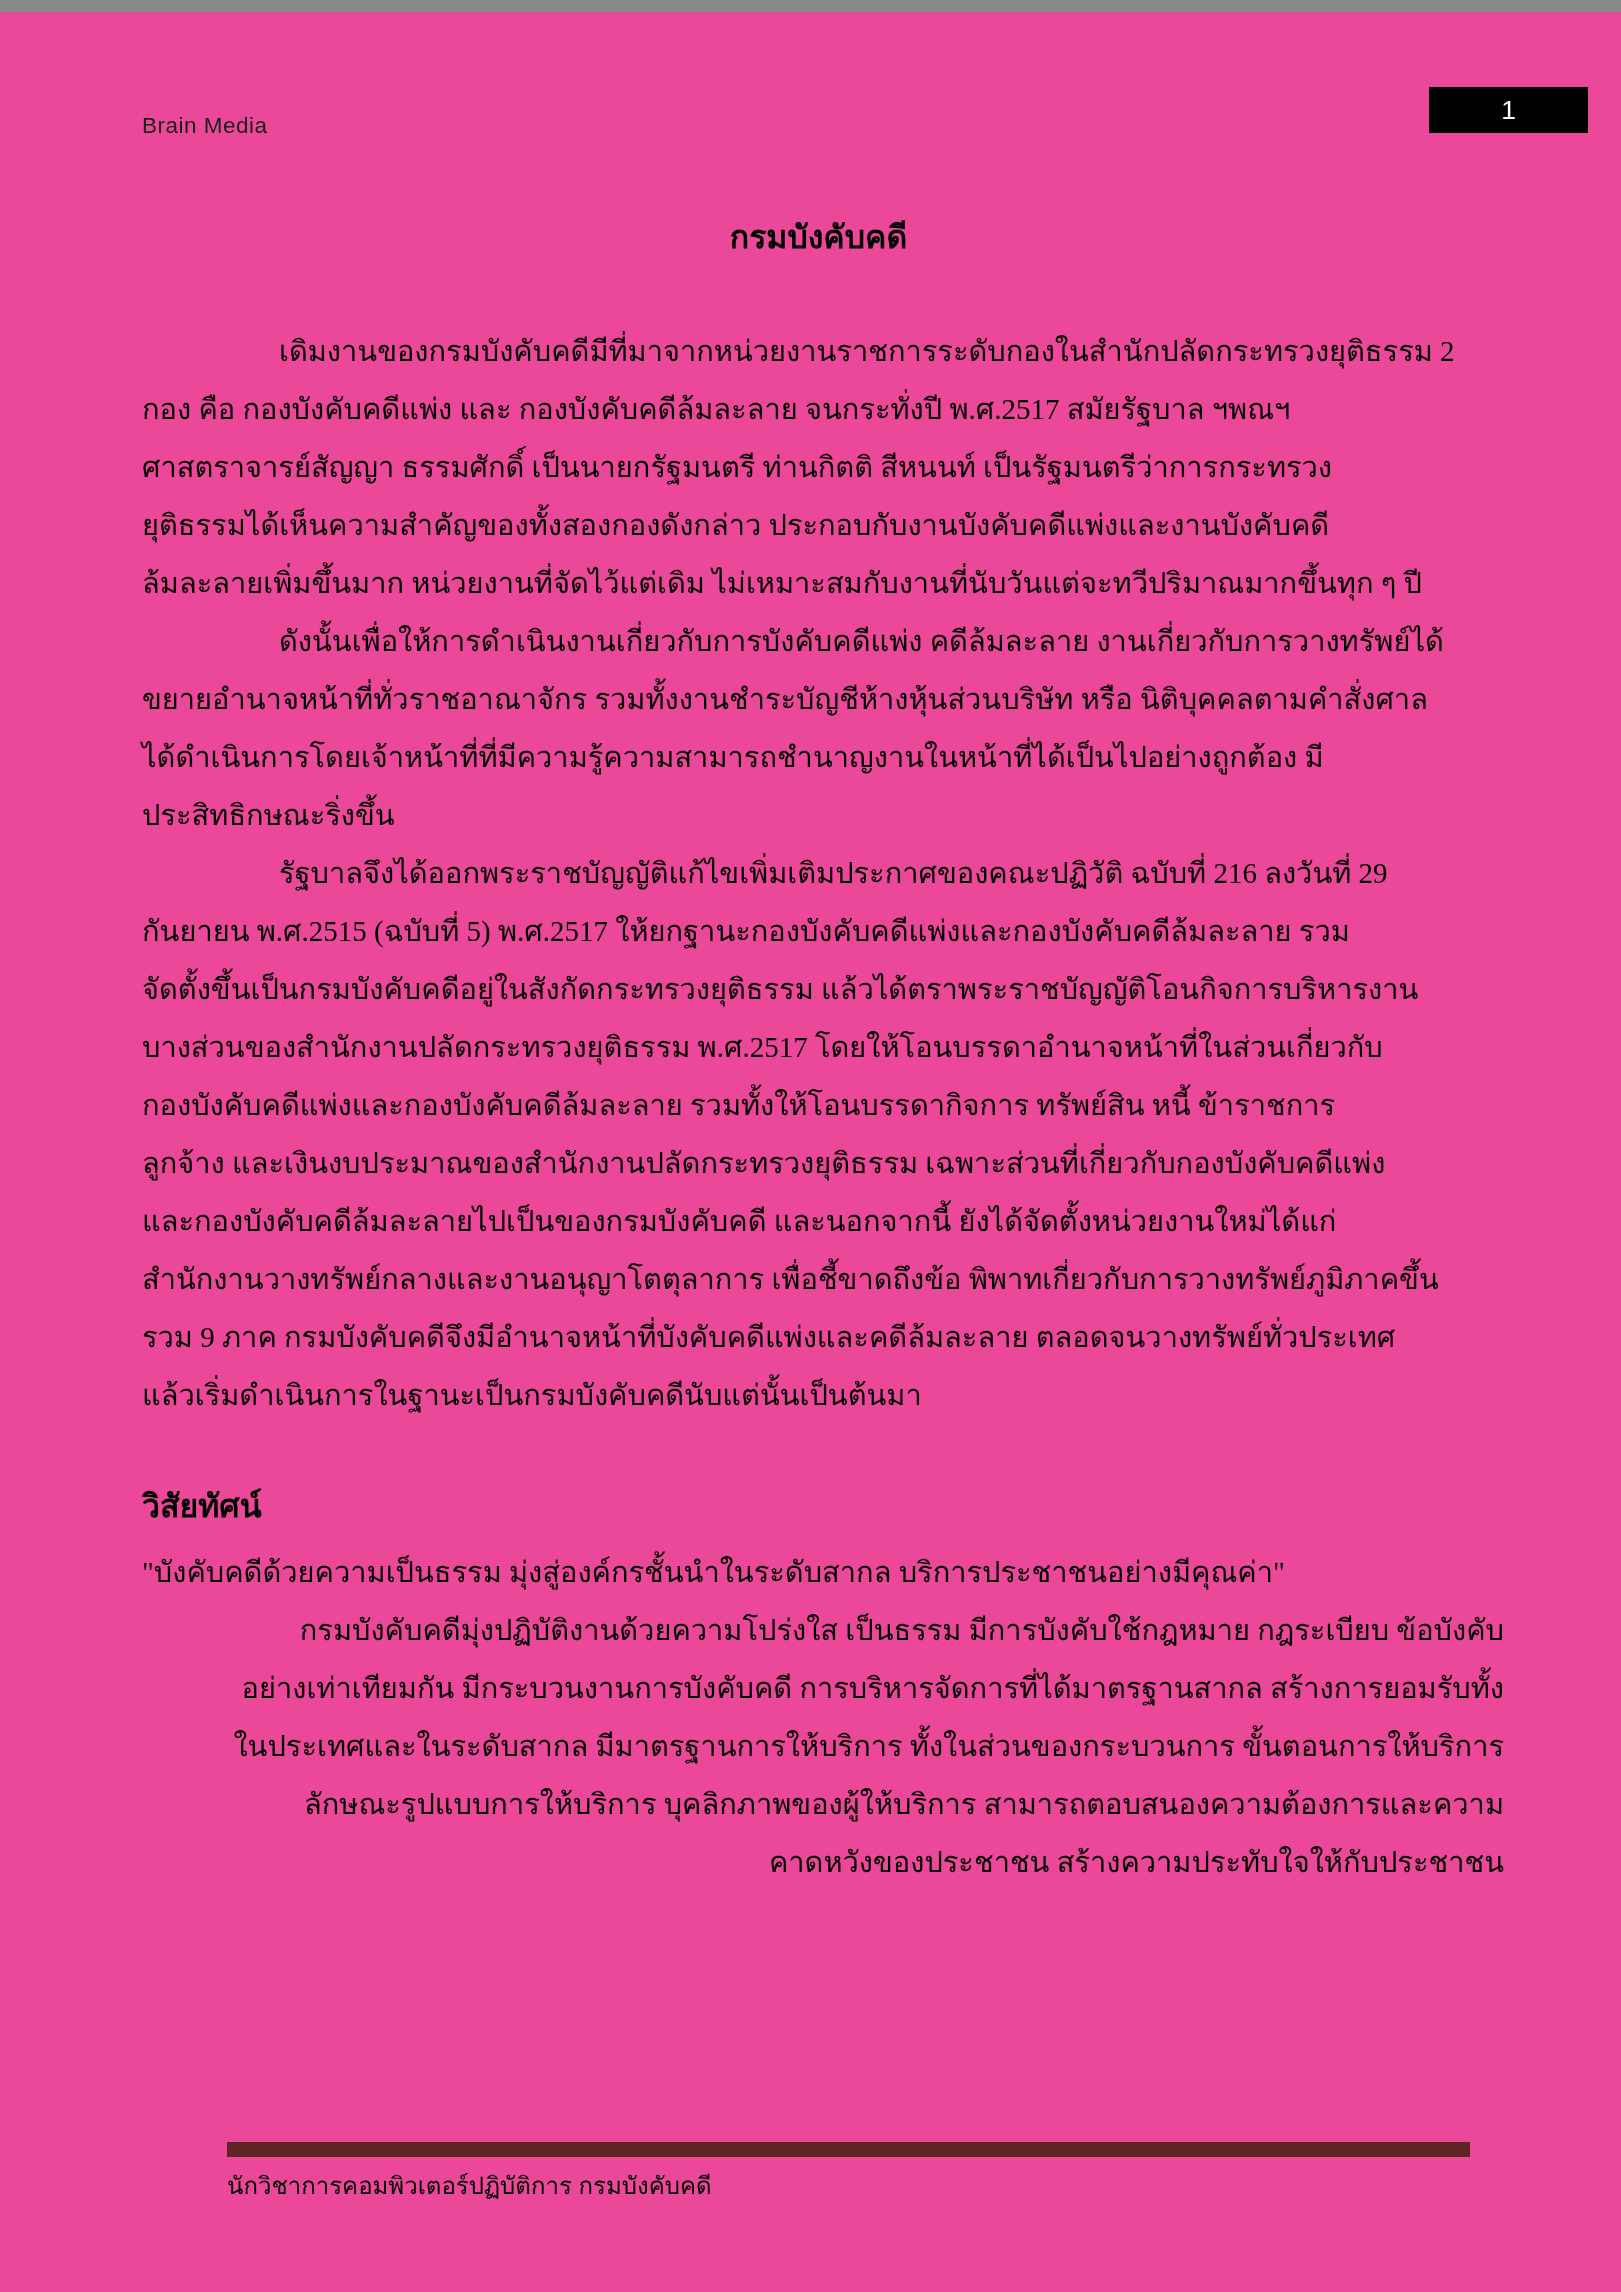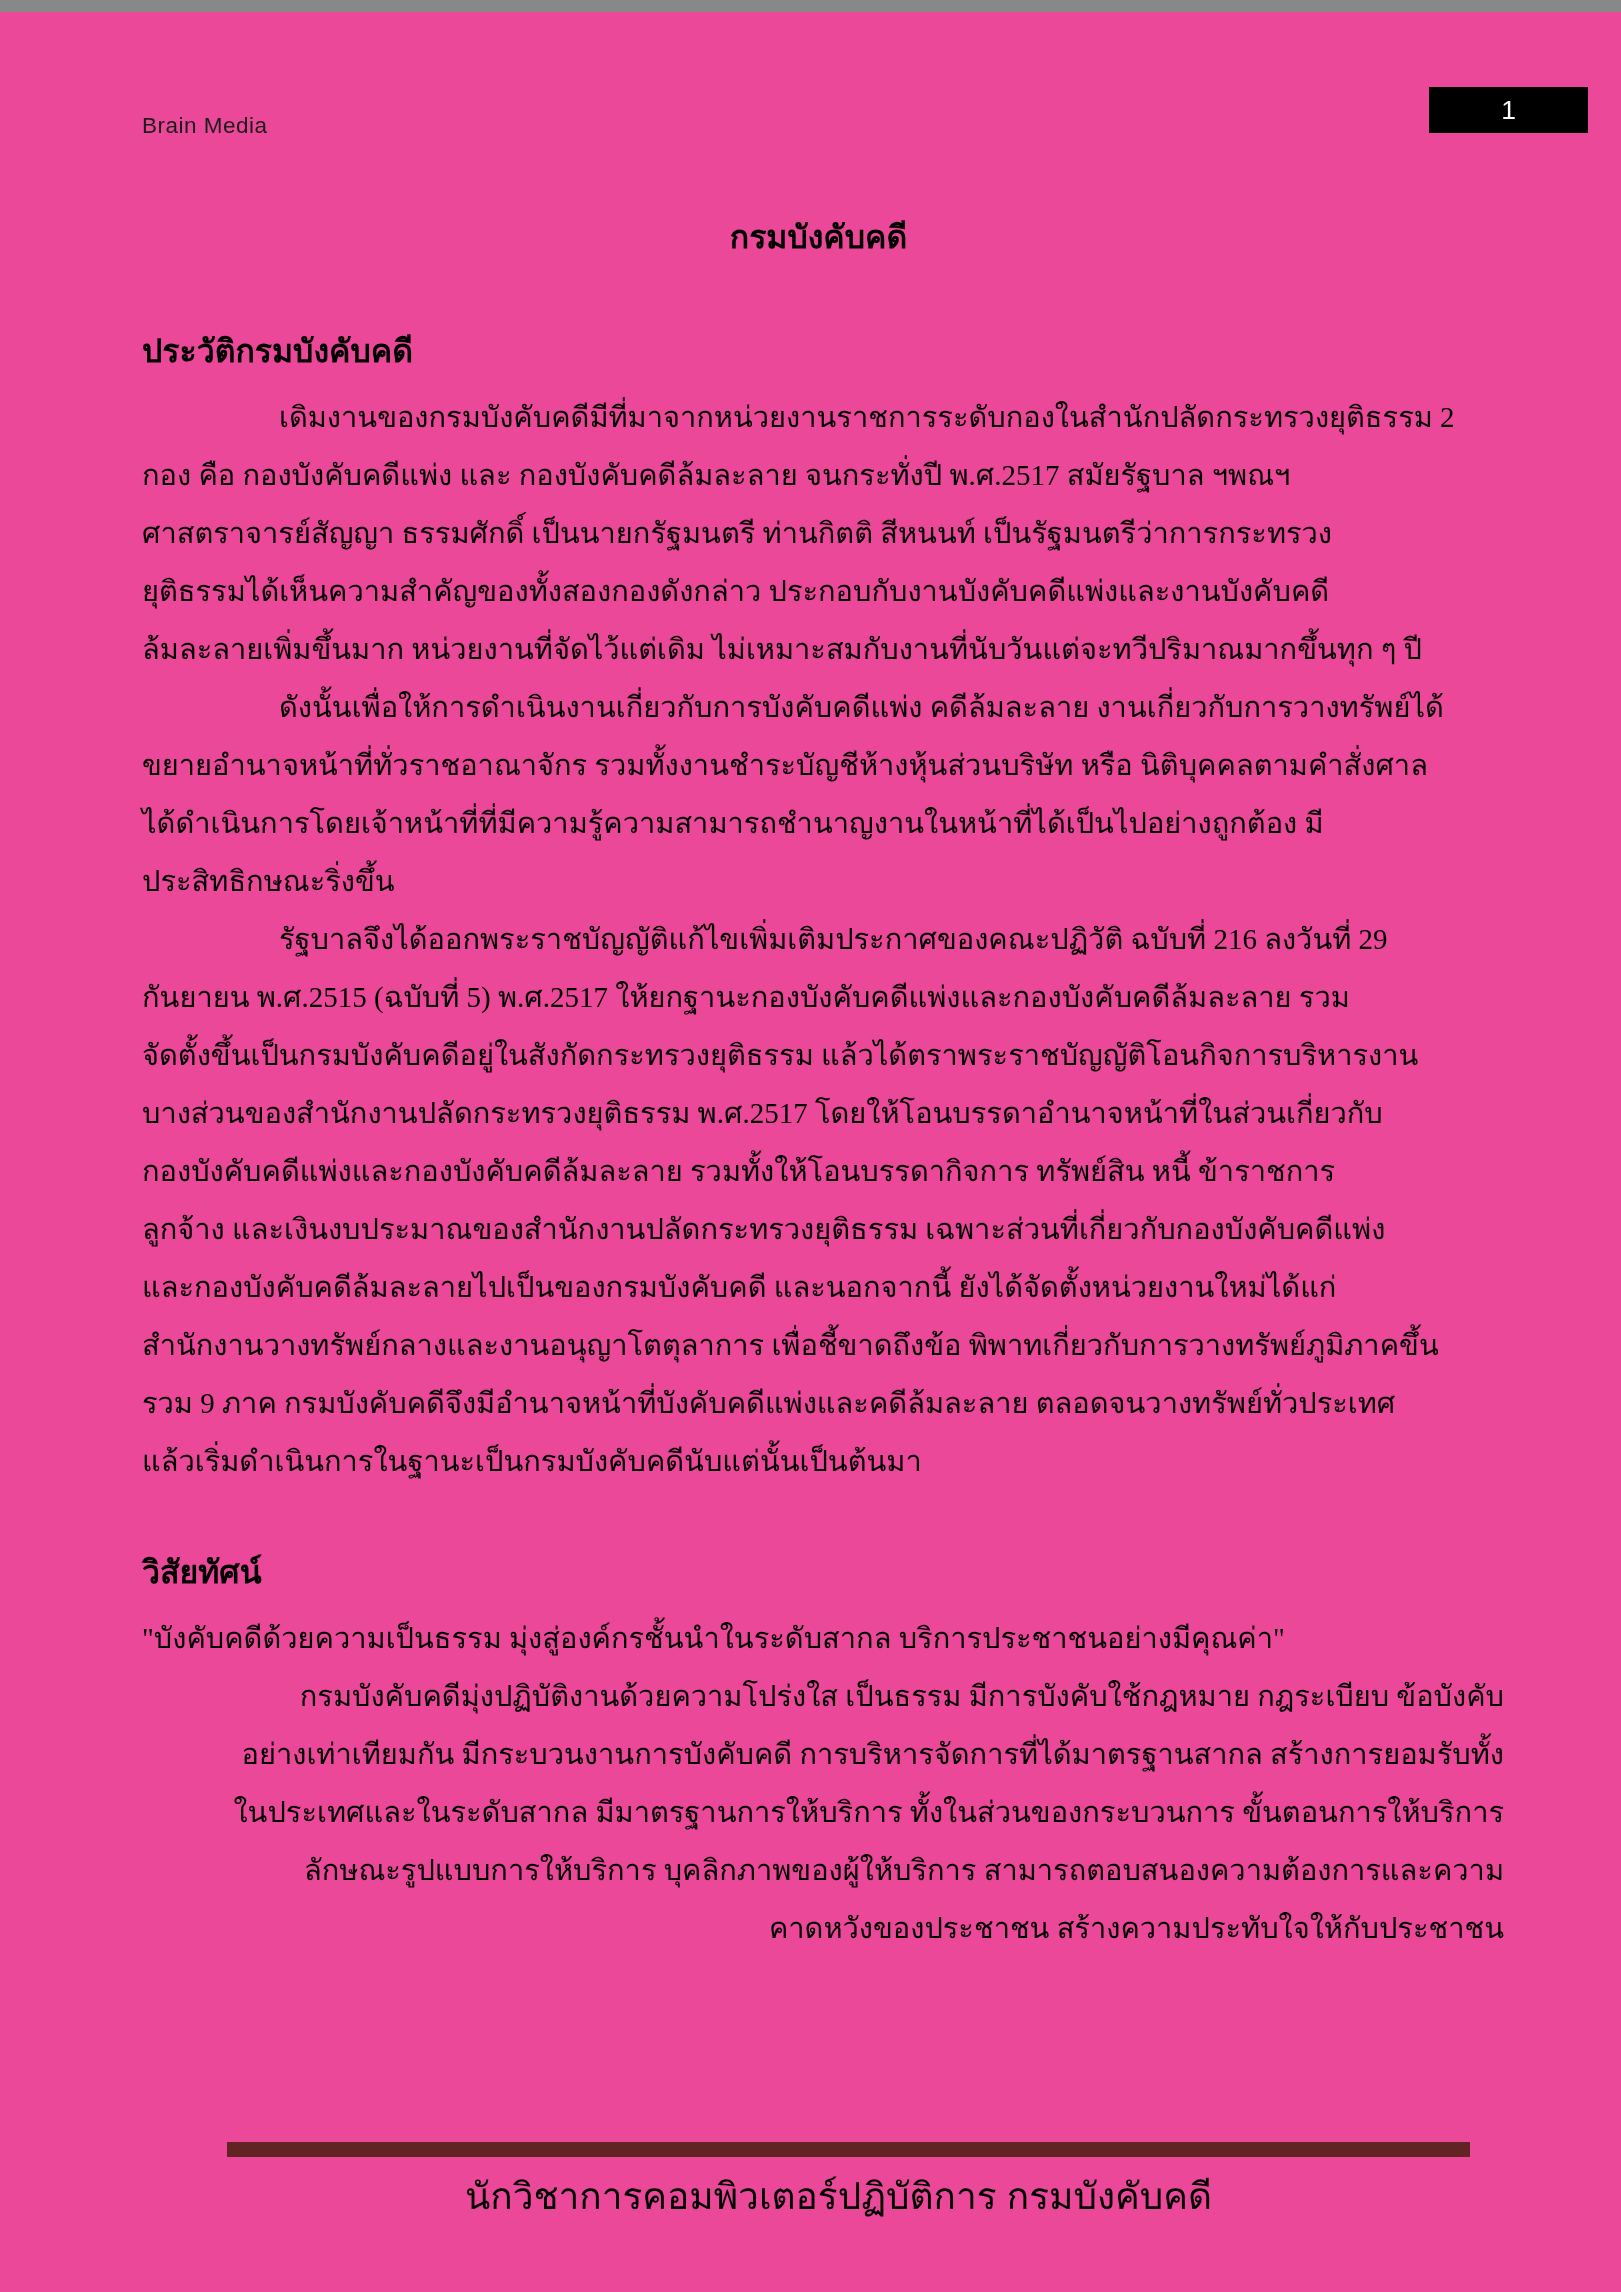--- a/index.html
+++ b/index.html
@@ -37,40 +37,39 @@
     margin:0;white-space:pre-line;text-indent:137px;font-family:Liberation Serif, serif;
   }
   .vision-heading{margin-top:53px;}
   .quote{text-indent:0;}
   .vision-para{text-indent:27.4px;text-align:right;}
   .footer-bar{
     position:absolute;left:227px;top:2130px;width:1243px;height:14.7px;
     background:#622423;
   }
   .footer-text{
-    position:absolute;left:217px;top:2154px;width:1243px;
-    text-align:center;font-size:37px;
+    position:absolute;left:227px;top:2154px;width:1243px;
+    text-align:left;font-size:24px;
   }
 </style>
 </head>
 <body>
 
 <div class="page">
 
   <div class="header-left">Brain Media</div>
 
   <div class="page-num-box">
     <span>1</span>
   </div>
 
   <div class="doc-title">กรมบังคับคดี</div>
 
   <div class="content">
 
-    <h2 class="sec-heading">ประวัติกรมบังคับคดี</h2>
 
     <p class="para">เดิมงานของกรมบังคับคดีมีที่มาจากหน่วยงานราชการระดับกองในสำนักปลัดกระทรวงยุติธรรม 2
 กอง คือ กองบังคับคดีแพ่ง และ กองบังคับคดีล้มละลาย จนกระทั่งปี พ.ศ.2517 สมัยรัฐบาล ฯพณฯ
 ศาสตราจารย์สัญญา ธรรมศักดิ์ เป็นนายกรัฐมนตรี ท่านกิตติ สีหนนท์ เป็นรัฐมนตรีว่าการกระทรวง
 ยุติธรรมได้เห็นความสำคัญของทั้งสองกองดังกล่าว ประกอบกับงานบังคับคดีแพ่งและงานบังคับคดี
 ล้มละลายเพิ่มขึ้นมาก หน่วยงานที่จัดไว้แต่เดิม ไม่เหมาะสมกับงานที่นับวันแต่จะทวีปริมาณมากขึ้นทุก ๆ ปี</p>
 
     <p class="para">ดังนั้นเพื่อให้การดำเนินงานเกี่ยวกับการบังคับคดีแพ่ง คดีล้มละลาย งานเกี่ยวกับการวางทรัพย์ได้
 ขยายอำนาจหน้าที่ทั่วราชอาณาจักร รวมทั้งงานชำระบัญชีห้างหุ้นส่วนบริษัท หรือ นิติบุคคลตามคำสั่งศาล
 ได้ดำเนินการโดยเจ้าหน้าที่ที่มีความรู้ความสามารถชำนาญงานในหน้าที่ได้เป็นไปอย่างถูกต้อง มี

